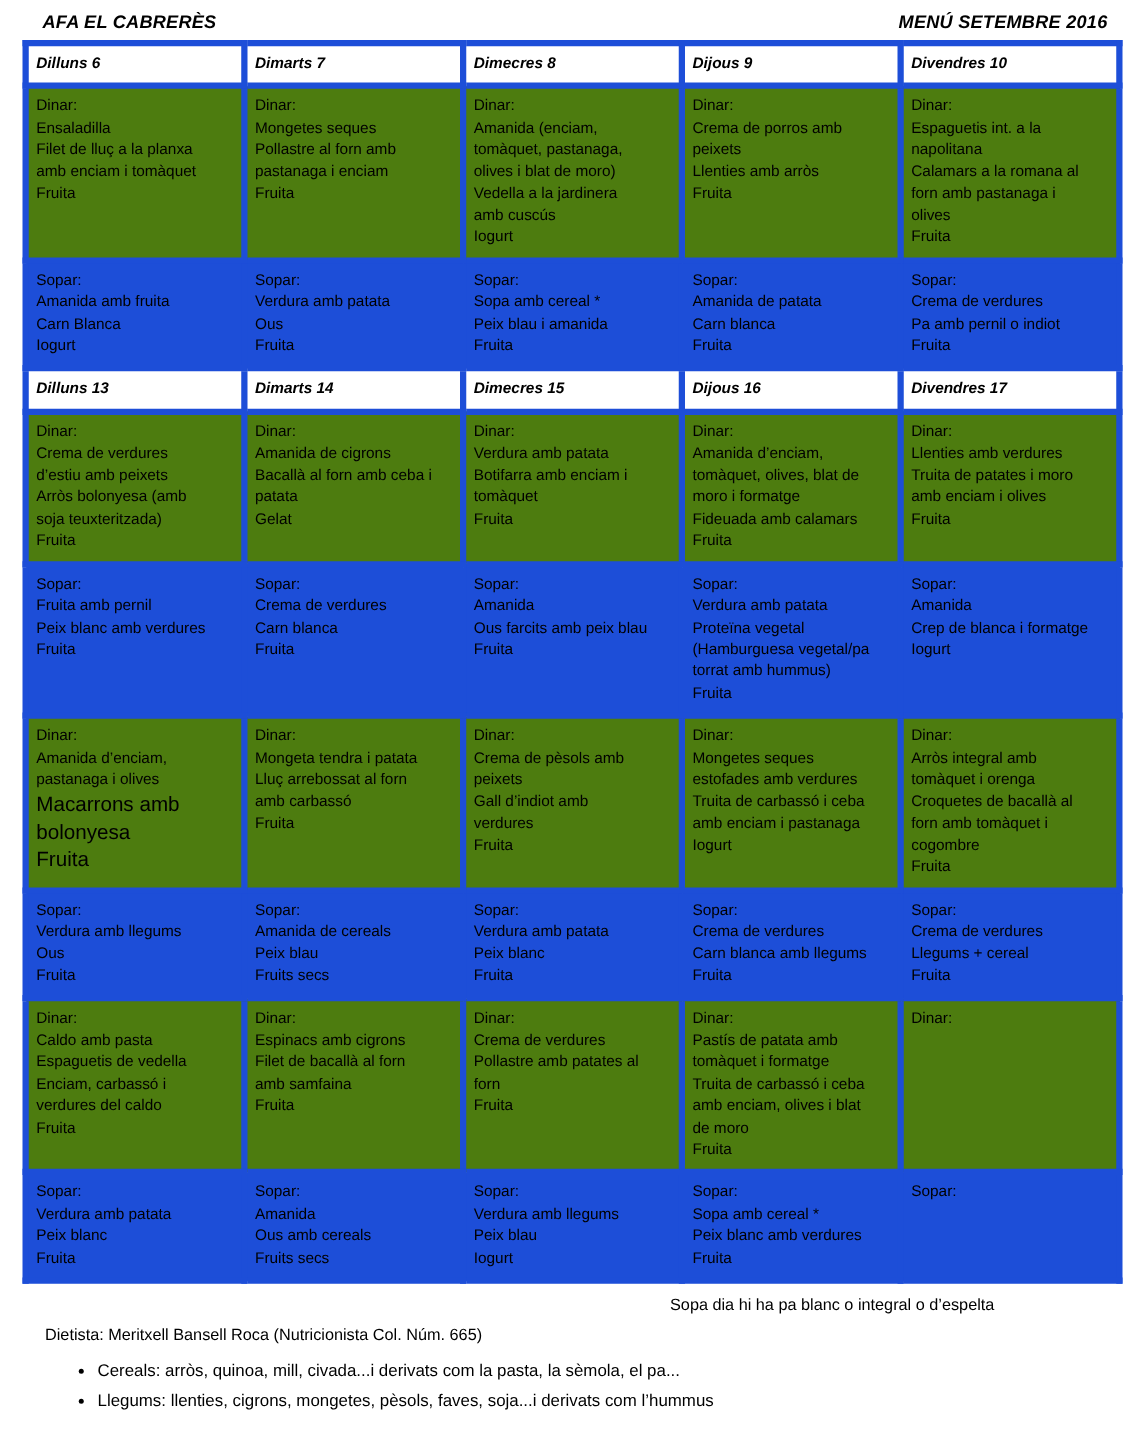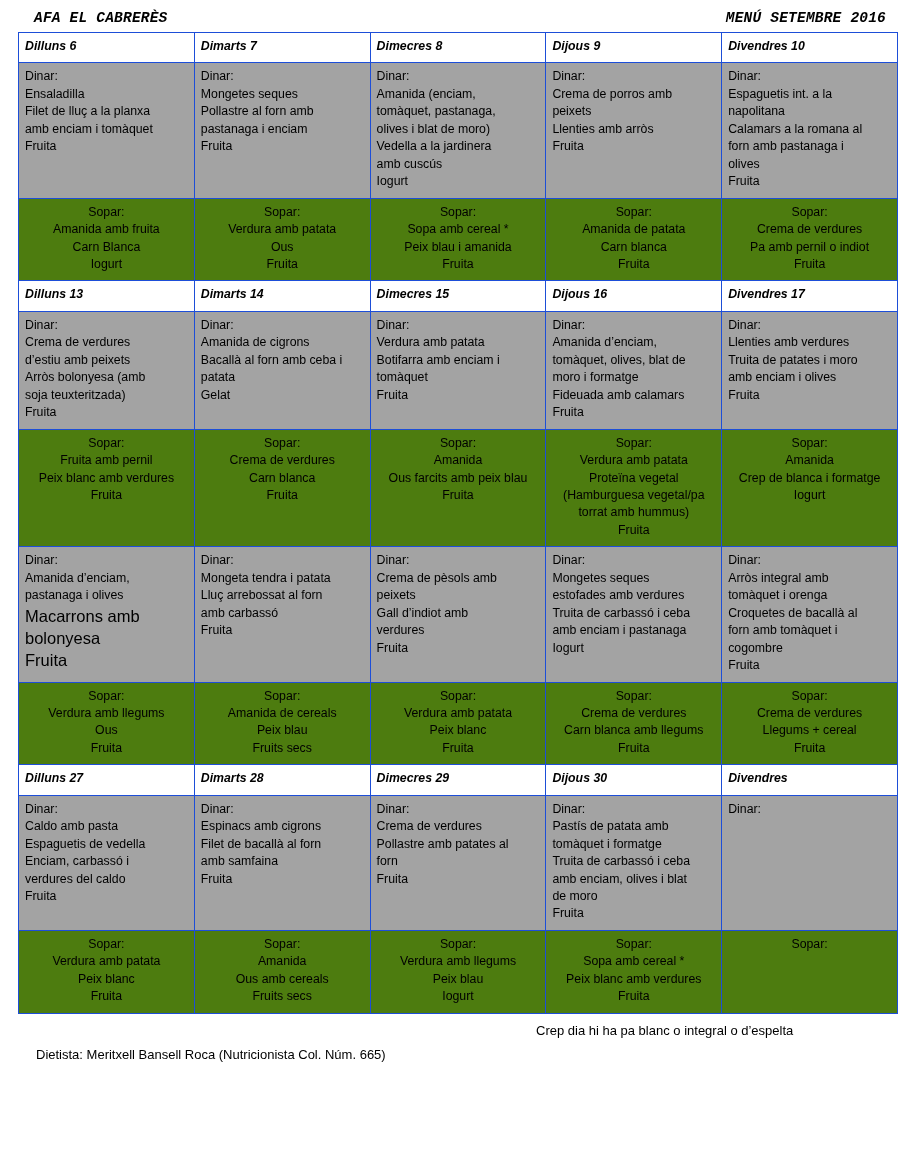--- a/index.html
+++ b/index.html
@@ -24,53 +24,51 @@
   
   .doc-header {
     display: flex;
     justify-content: space-between;
     align-items: center;
     font-weight: bold;
     font-style: italic;
     font-size: 14.5px;
     letter-spacing: .2px;
     padding: 2px 4px 6px 8px;
-    font-family: Liberation Mono, monospace;
   }
   .doc-header .left { padding-left: 8px; }
   .doc-header .right { padding-right: 8px; }
 
   
   table.menu {
     border-collapse: collapse;
     width: 880px;
     table-layout: fixed;
     margin: 0 auto;
   }
   table.menu td {
-    border: 1px solid #1d4ed8;
+    border: 5px solid #1d4ed8;
     vertical-align: top;
     padding: 5px 6px 7px 6px;
     font-size: 12.3px;
     line-height: 1.42;
   }
   td.dayhdr {
     font-weight: bold;
     font-style: italic;
     font-size: 14px;
     padding: 4px 6px 5px 6px;
     background: #ffffff;
     line-height: 1.2;
   }
   td.meal {
-    background: #a3a3a3;
+    background: #4d7c0f;
   }
   td.meal.shaded {
-    background: #4d7c0f;
-    text-align: center;
+    background: #1d4ed8;
   }
   .meal-title {
     display: block;
   }
   .dish {
     display: block;
   }
   .big {
     font-size: 16.5px;
     line-height: 1.35;
@@ -342,27 +340,20 @@
             <span class="dish">Fruita</span>
           </td>
           <td class="meal shaded">
             <span class="meal-title">Sopar:</span>
             <span class="dish">Crema de verdures</span>
             <span class="dish">Llegums + cereal</span>
             <span class="dish">Fruita</span>
           </td>
         </tr>
         <tr>
-          <td class="dayhdr">Dilluns 27</td>
-          <td class="dayhdr">Dimarts 28</td>
-          <td class="dayhdr">Dimecres 29</td>
-          <td class="dayhdr">Dijous 30</td>
-          <td class="dayhdr">Divendres</td>
-        </tr>
-        <tr>
           <td class="meal">
             <span class="meal-title">Dinar:</span>
             <span class="dish">Caldo amb pasta</span>
             <span class="dish">Espaguetis de vedella</span>
             <span class="dish">Enciam, carbassó i</span>
             <span class="dish">verdures del caldo</span>
             <span class="dish">Fruita</span>
           </td>
           <td class="meal">
             <span class="meal-title">Dinar:</span>
@@ -418,17 +409,21 @@
           </td>
           <td class="meal shaded">
             <span class="meal-title">Sopar:</span>
           </td>
         </tr>
       </tbody>
   </table>
 
   <div class="footer-line">
     <div class="dietista">Dietista: Meritxell Bansell Roca (Nutricionista Col. Núm. 665)</div>
-    <div class="pa">Crep dia hi ha pa blanc o integral o d’espelta</div>
+    <div class="pa">Sopa dia hi ha pa blanc o integral o d’espelta</div>
   </div>
 
+  <ul class="notes">
+    <li>Cereals: arròs, quinoa, mill, civada...i derivats com la pasta, la sèmola, el pa...</li>
+    <li>Llegums: llenties, cigrons, mongetes, pèsols, faves, soja...i derivats com l’hummus</li>
+  </ul>
 
 </div>
 
 </body></html>

